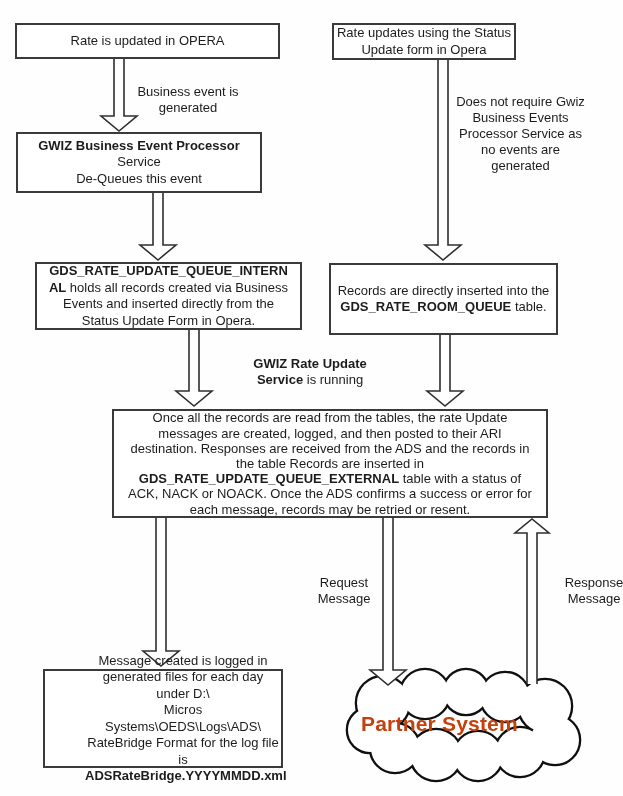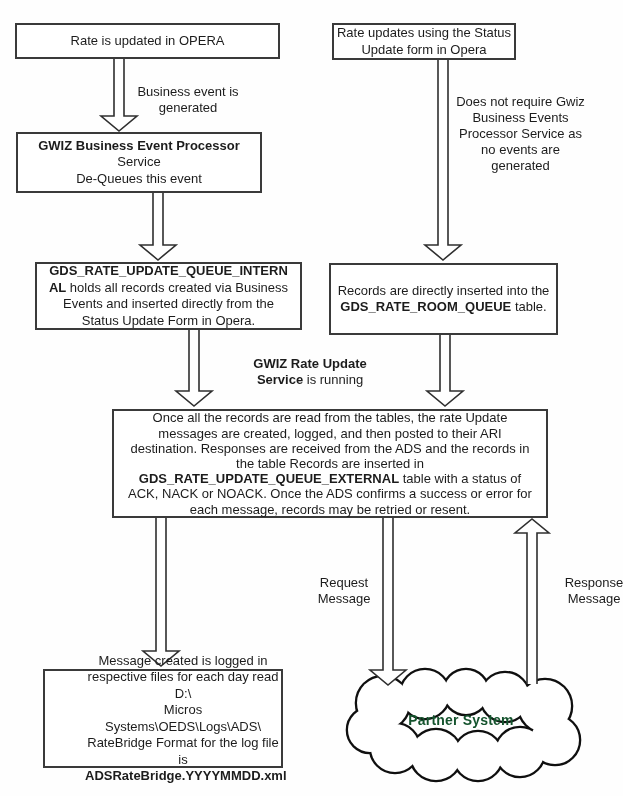--- a/index.html
+++ b/index.html
@@ -32,25 +32,24 @@
   .box-text.tight{line-height:15.2px;}
   .label{
     position:absolute;
     text-align:center;
     line-height:16px;
     z-index:2;
   }
   .b{font-weight:bold;}
   .cloud-label{
     position:absolute;
-    text-align:center;
-    font-size:14px;
+    font-size:21px;
     font-weight:bold;
     letter-spacing:0.2px;
-    color:#14532d;
+    color:#c2410c;
     z-index:3;
   }
   svg{display:block;}
   .arrow{fill:#ffffff;stroke:#2f2f2f;stroke-width:1.6;}
   .cloud-stroke{fill:#ffffff;stroke:#0f0f0f;stroke-width:4.6;}
   .cloud-fill{fill:#ffffff;stroke:none;}
 </style>
 </head>
 <body>
 
@@ -115,21 +114,21 @@
 
   <div class="box" style="left:329px;top:263px;width:229px;height:72px;">
     <div class="box-text"><span>Records are directly inserted into the</span><br><span class="b">GDS_RATE_ROOM_QUEUE</span><span> table.</span></div>
   </div>
 
   <div class="box" style="left:112px;top:409px;width:436px;height:109px;">
     <div class="box-text tight"><span>Once all the records are read from the tables, the rate Update</span><br><span>messages are created, logged, and then posted to their ARI</span><br><span>destination. Responses are received from the ADS and the records in</span><br><span>the table Records are inserted in</span><br><span class="b">GDS_RATE_UPDATE_QUEUE_EXTERNAL</span><span> table with a status of</span><br><span>ACK, NACK or NOACK. Once the ADS confirms a success or error for</span><br><span>each message, records may be retried or resent.</span></div>
   </div>
 
   <div class="box" style="left:43px;top:669px;width:240px;height:99px;padding-left:40px;">
-    <div class="box-text"><span>Message created is logged in</span><br><span>respective files for each day read D:\</span><br><span>Micros Systems\OEDS\Logs\ADS\</span><br><span>RateBridge Format for the log file is</span><br><span class="b">ADSRateBridge.YYYYMMDD.xml</span></div>
+    <div class="box-text"><span>Message created is logged in</span><br><span>generated files for each day under D:\</span><br><span>Micros Systems\OEDS\Logs\ADS\</span><br><span>RateBridge Format for the log file is</span><br><span class="b">ADSRateBridge.YYYYMMDD.xml</span></div>
   </div>
 
   <div class="label" style="left:128px;top:84px;width:120px;"><span>Business event is</span><br><span>generated</span></div>
 
   <div class="label" style="left:448px;top:94px;width:145px;"><span>Does not require Gwiz</span><br><span>Business Events</span><br><span>Processor Service as</span><br><span>no events are</span><br><span>generated</span></div>
 
   <div class="label" style="left:240px;top:356px;width:140px;"><span class="b">GWIZ Rate Update</span><br><span class="b">Service</span><span> is running</span></div>
 
   <div class="label" style="left:308px;top:575px;width:72px;"><span>Request</span><br><span>Message</span></div>
 

